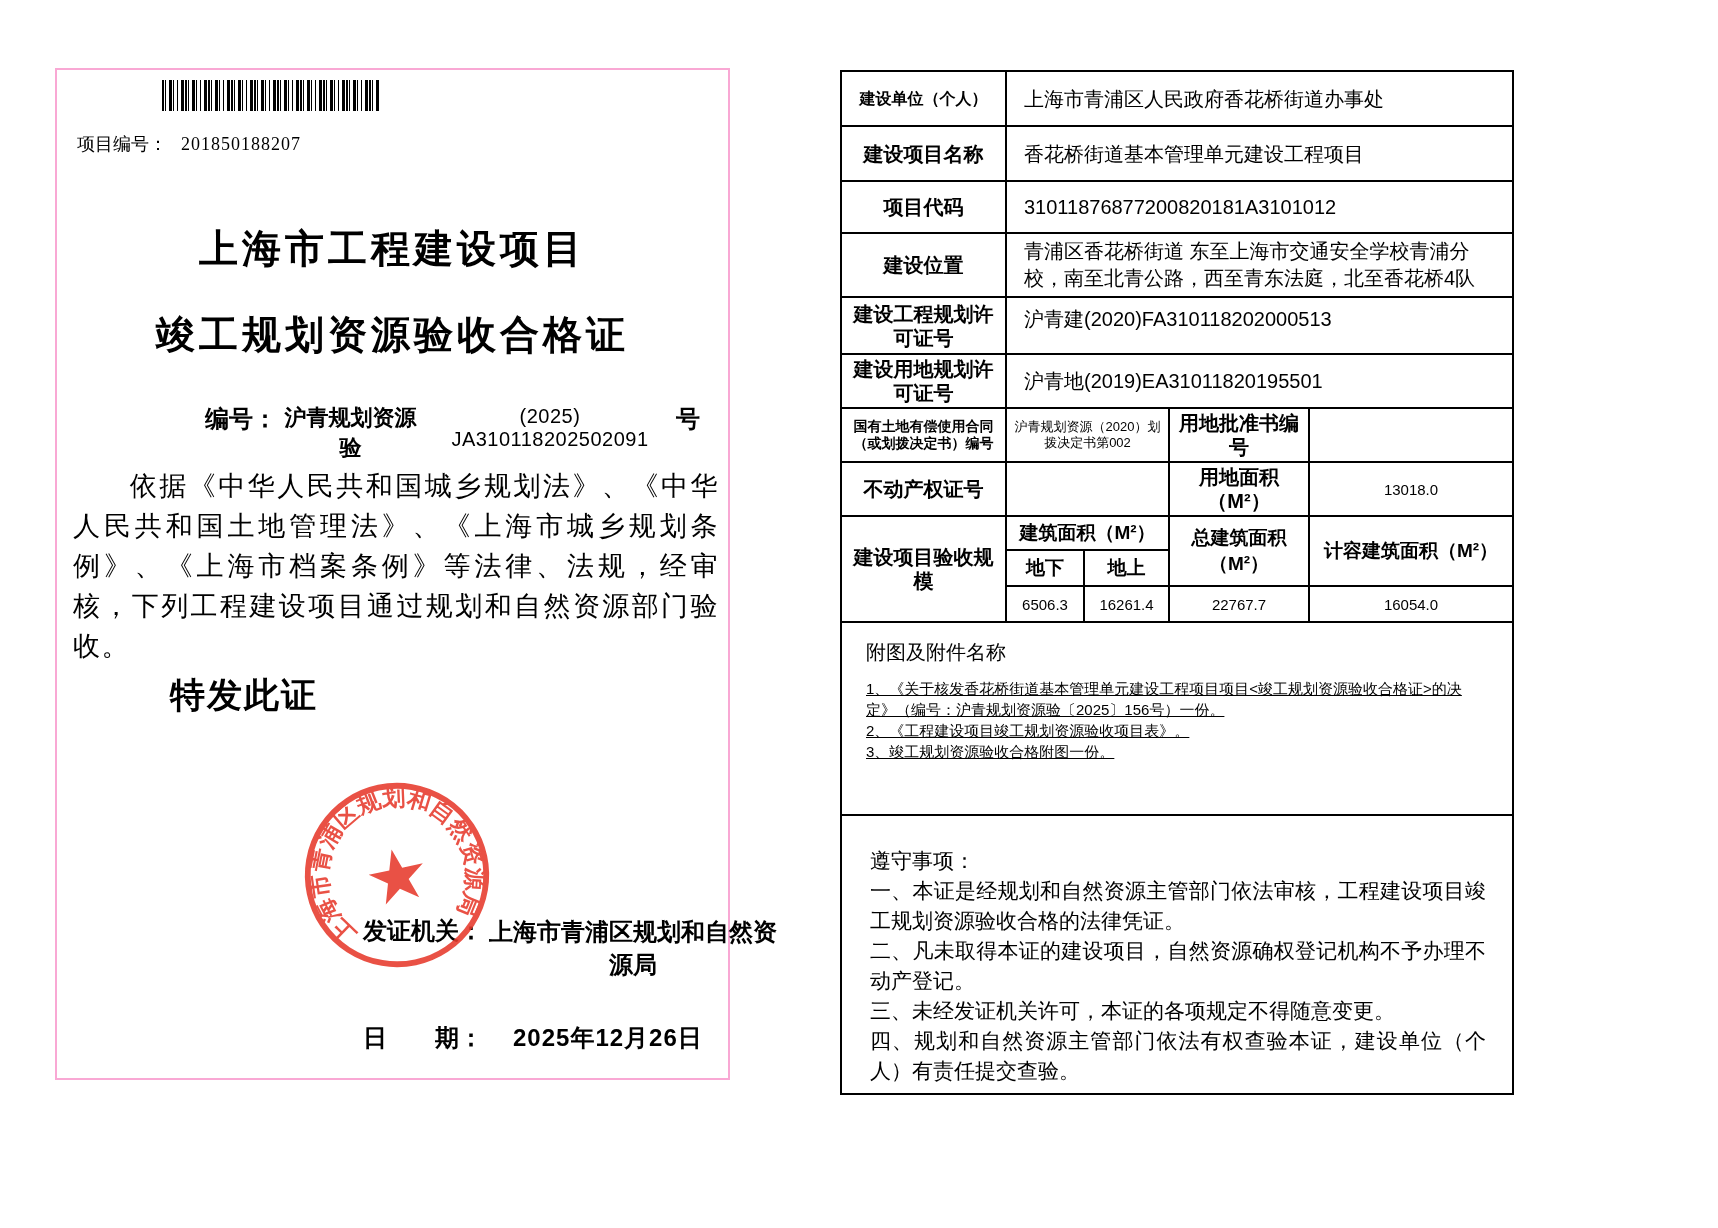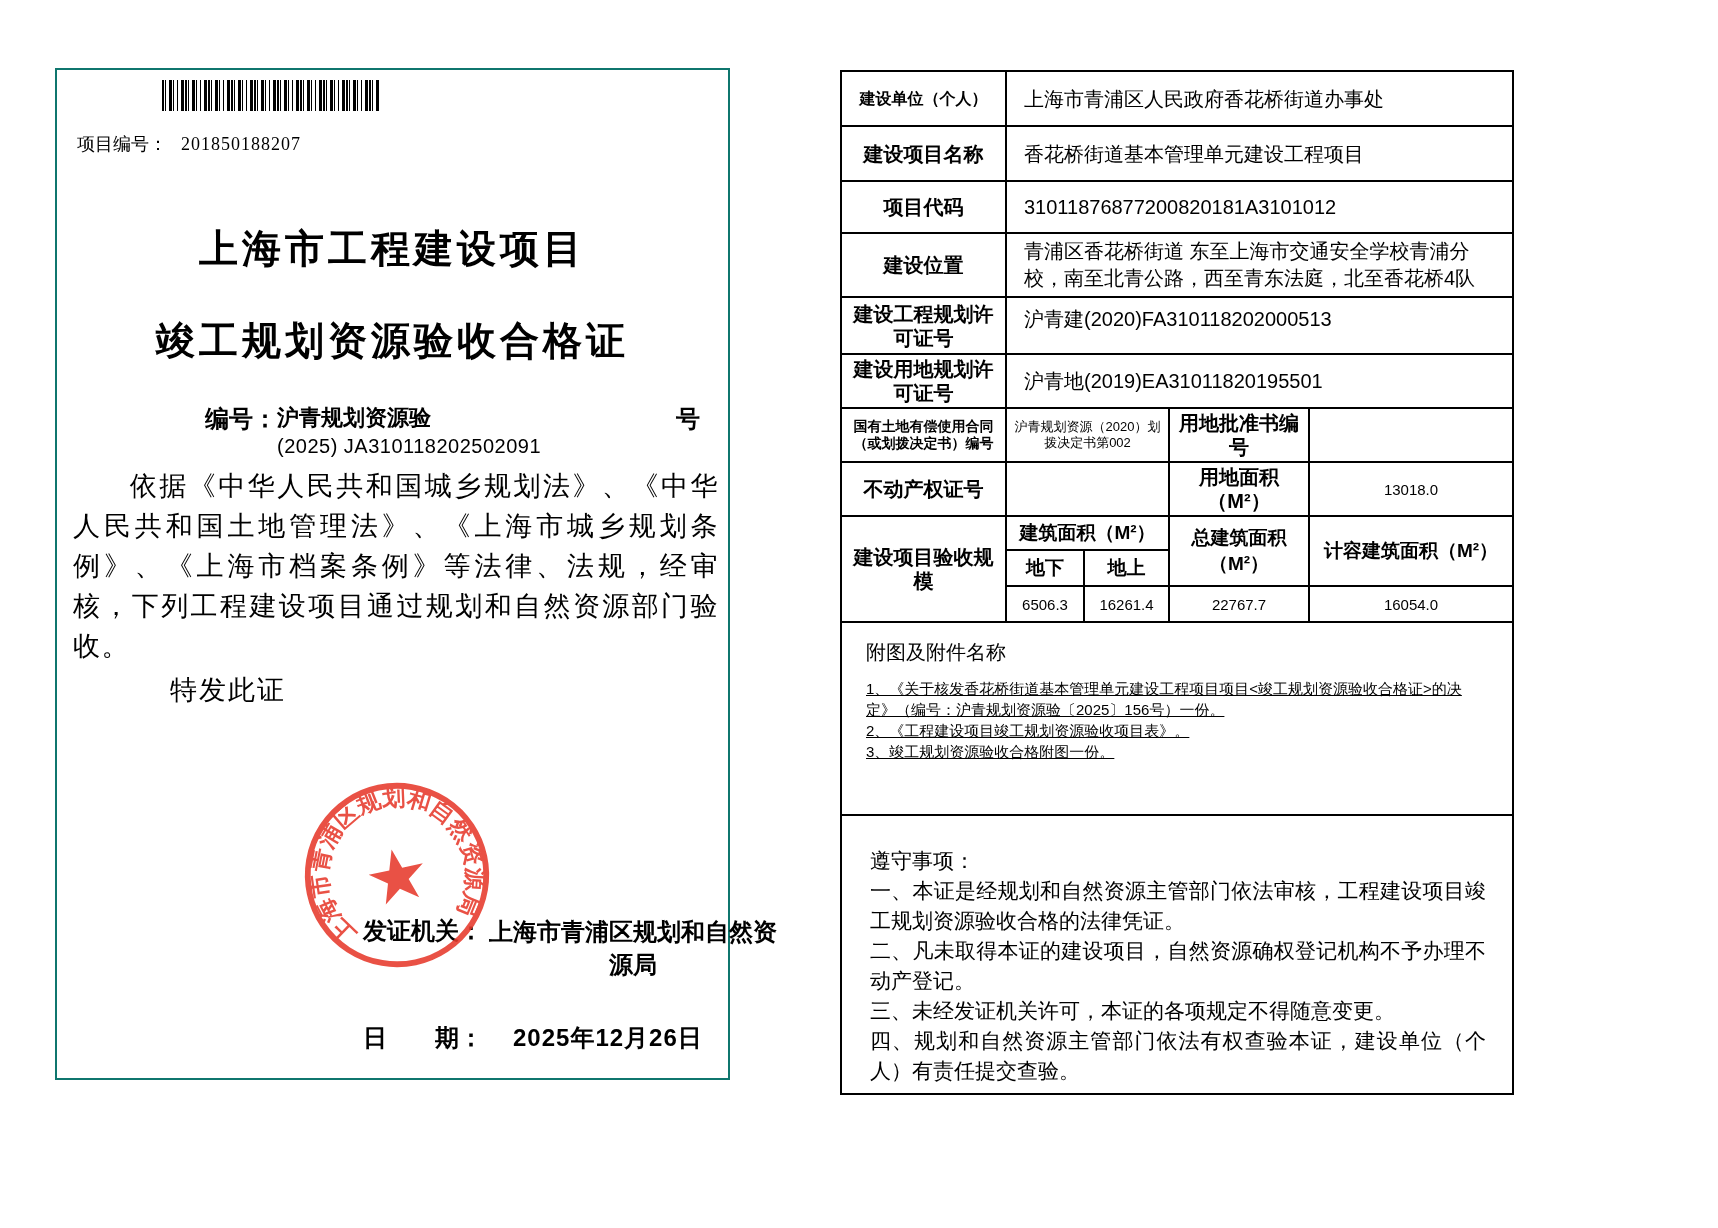--- a/index.html
+++ b/index.html
@@ -2,43 +2,43 @@
 <html><head>
 <meta charset="utf-8">
 <style>
   * { margin: 0; padding: 0; box-sizing: border-box; }
   html, body { width: 1718px; height: 1228px; background: #ffffff;
     font-family: "Liberation Sans", sans-serif; color: #000; }
   body { position: relative; overflow: hidden; }
 
   
   .left-page { position: absolute; left: 55px; top: 68px; width: 675px; height: 1012px;
-    border: 2px solid #0f766e; background: #fff; }
+    border: 2px solid #f9a8d4; background: #fff; }
   .barcode { position: absolute; left: 105px; top: 10px; width: 218px; height: 31px;
     background: repeating-linear-gradient(90deg,
       #000 0 2px, #fff 2px 3px, #000 3px 4px, #fff 4px 7px,
       #000 7px 10px, #fff 10px 11px, #000 11px 12px, #fff 12px 15px,
       #000 15px 16px, #fff 16px 19px, #000 19px 22px, #fff 22px 23px); }
   .project-no { position: absolute; left: 20px; top: 62px; font-family: "Liberation Serif", serif;
     font-size: 18px; }
   .project-no .pn-val { margin-left: 14px; letter-spacing: 1px; }
   .doc-title { position: absolute; left: 0; width: 100%; text-align: center;
     font-size: 39px; font-weight: bold; letter-spacing: 4px; }
   .title1 { top: 152px; }
-  .title2 { top: 244px; }
+  .title2 { top: 238px; }
   .certno { position: absolute; left: 0; top: 310px; width: 100%; display: flex; align-items: flex-start; margin-top: 23px; }
   .certno-label { margin-left: 148px; font-size: 24px; font-weight: bold; white-space: nowrap; }
-  .certno-center { flex: 1; text-align: left; display: flex; flex-direction: column; }
+  .certno-center { flex: 1; text-align: center; display: flex; flex-direction: row; }
   .certno-line1 { font-size: 22px; font-weight: bold; }
   .certno-line2 { font-size: 20px; margin-top: 2px; letter-spacing: 0.5px; }
   .certno-suffix { margin-right: 28px; font-size: 24px; font-weight: bold; white-space: nowrap; }
   .body-par { position: absolute; left: 16px; top: 396px; width: 646px;
     font-size: 27px; line-height: 40px; letter-spacing: 1.5px; text-indent: 2.1em;
     text-align: justify; }
-  .issue { position: absolute; left: 113px; top: 602px; font-size: 27px; letter-spacing: 2px; }
+  .issue { position: absolute; left: 113px; top: 602px; font-size: 35px; letter-spacing: 2px; font-weight: bold; }
   .issuer-row { position: absolute; left: 306px; top: 845px; display: flex; font-size: 24px; font-weight: bold; }
   .issuer-label { white-space: nowrap; }
   .issuer-value { width: 300px; text-align: center; line-height: 33px; }
   .date-row { position: absolute; left: 306px; top: 952px; display: flex; font-size: 24px; font-weight: bold; }
   .date-value { margin-left: 30px; letter-spacing: 1px; }
   .seal { position: absolute; left: 243px; top: 708px; width: 194px; height: 194px;
     transform: rotate(-12deg); opacity: 0.88; pointer-events: none; }
   .seal text { font-family: "Liberation Sans", sans-serif; font-size: 24px; font-weight: bold; }
 
   

